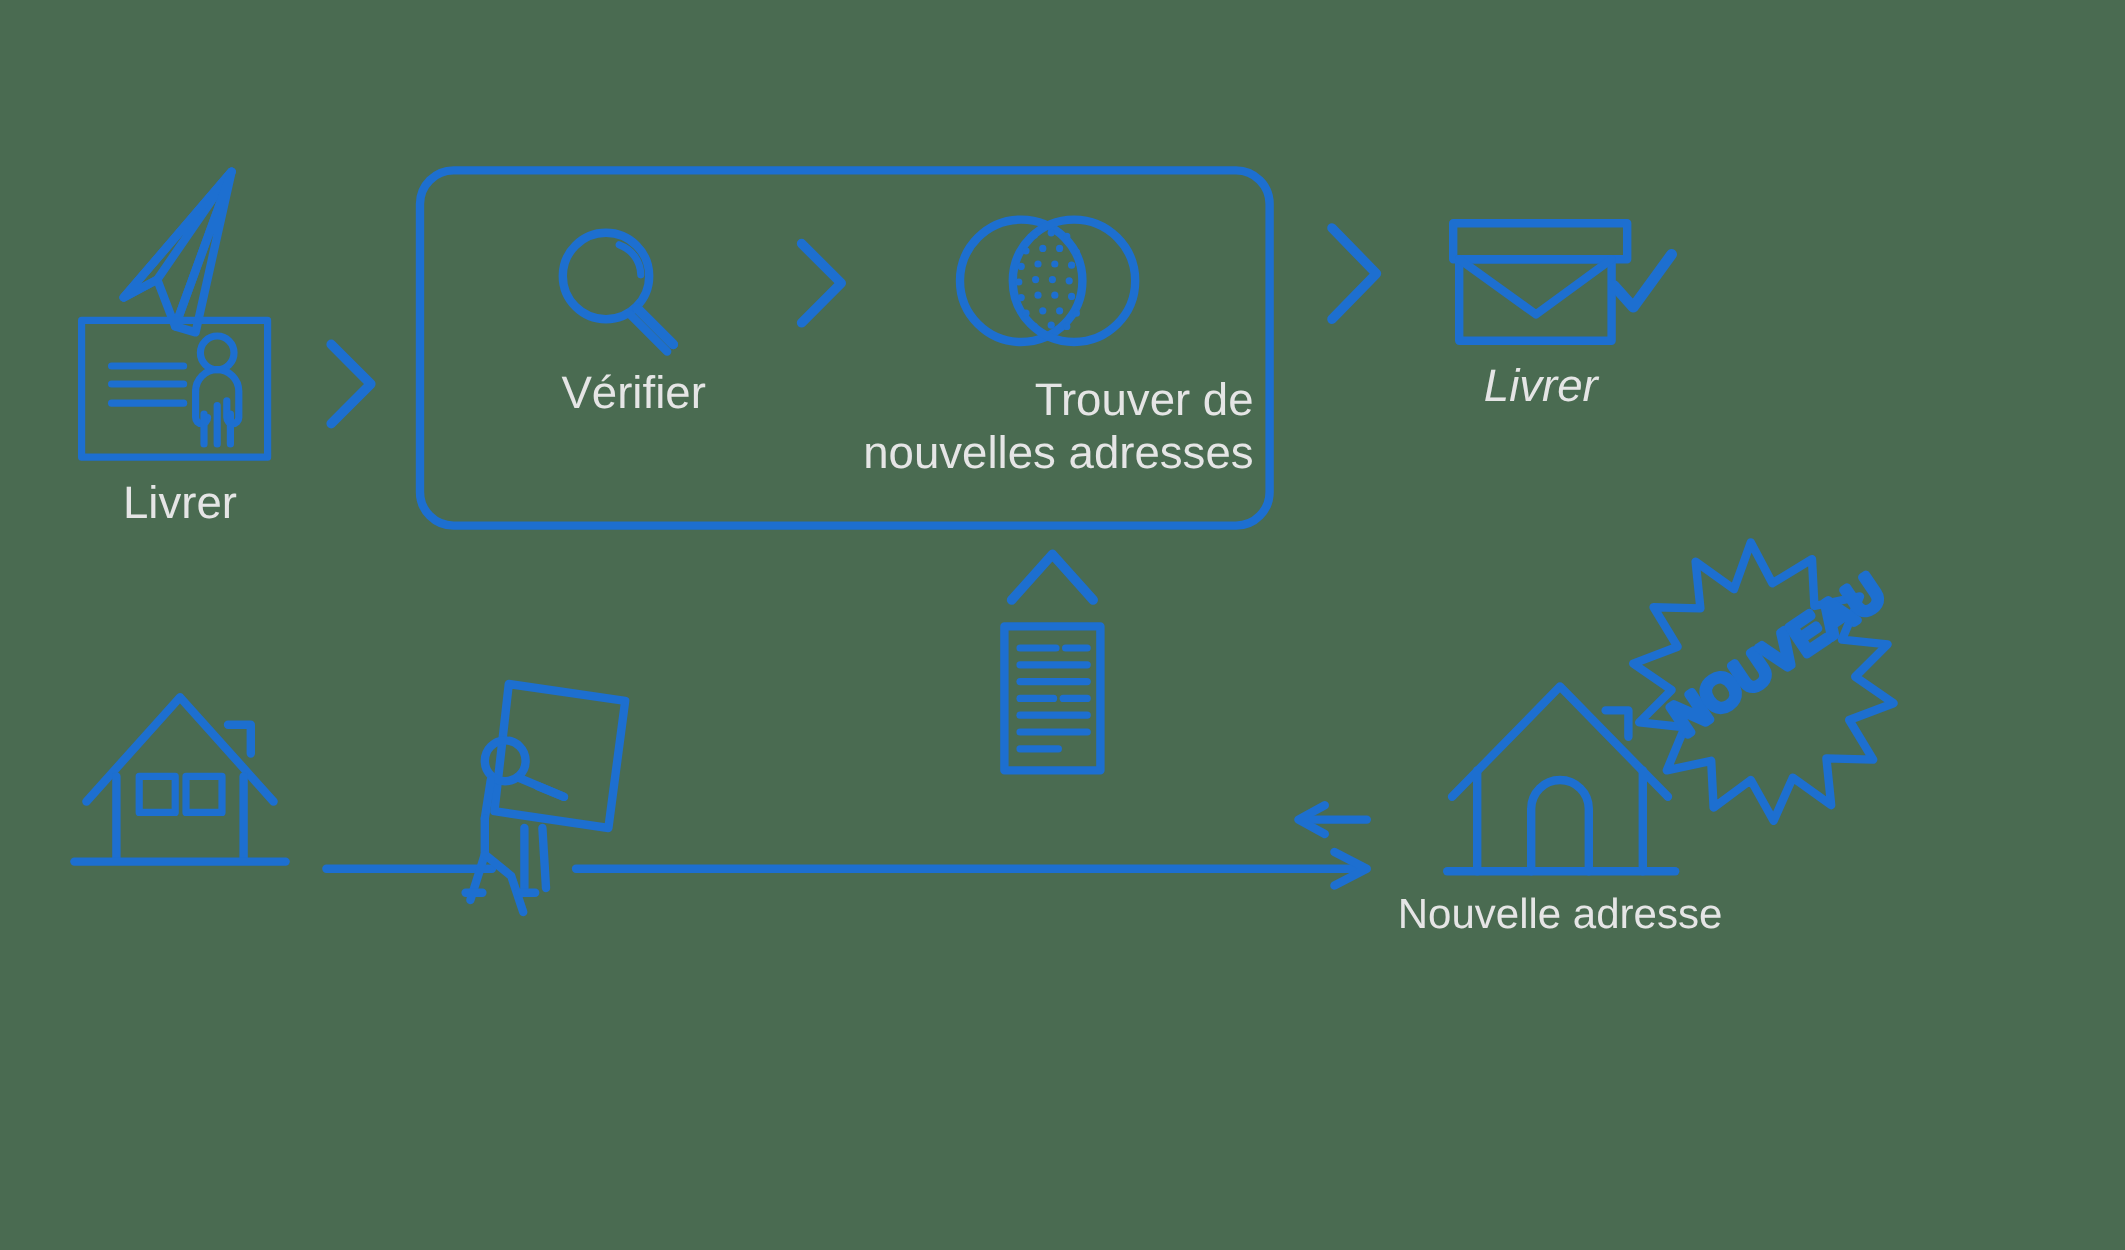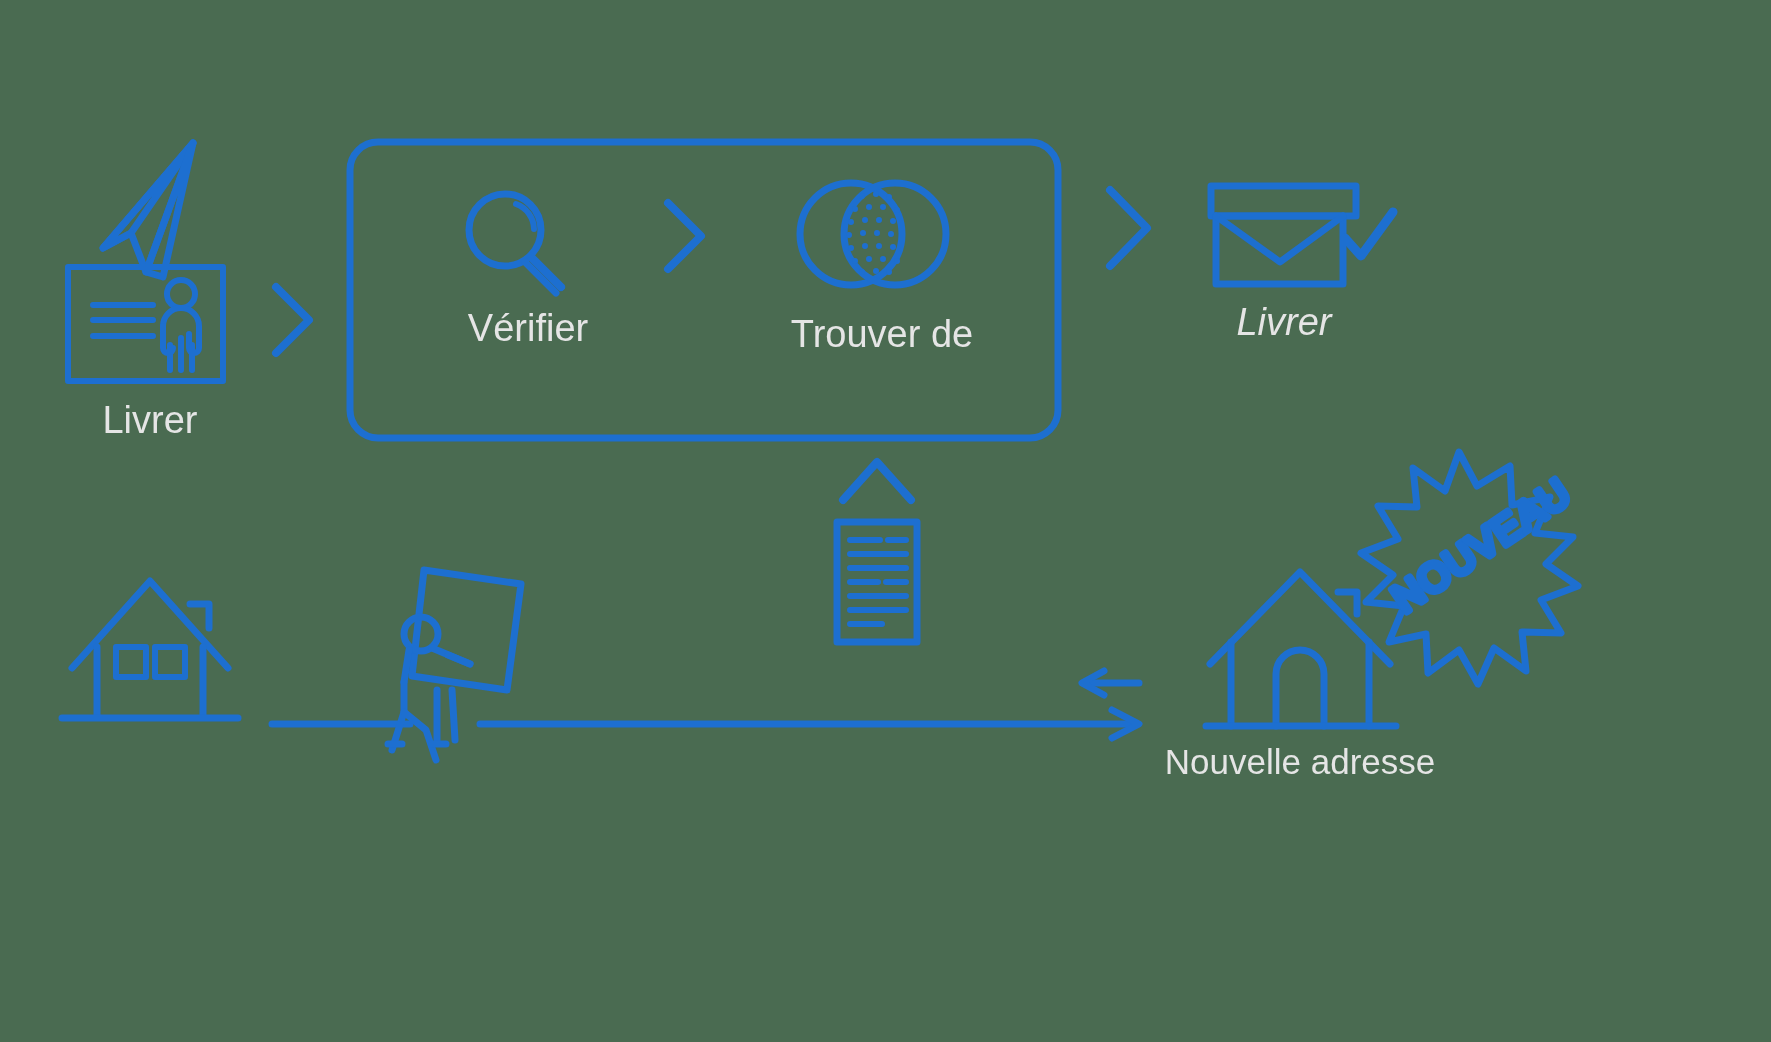--- a/index.html
+++ b/index.html
@@ -174,20 +174,21 @@
 
     </g>
   </svg>
 
   <div class="lbl l-mailing c">Livrer</div>
 
   <div class="lbl l-verifier c">Vérifier</div>
 
   <div class="lbl l-trouver" style="transform:translateX(-50%);text-align:right;">
     <div>Trouver de</div>
+    <div>nouvelles adresses</div>
   </div>
 
   <div class="lbl l-livrer c">Livrer</div>
 
 
   <div class="lbl l-nouvadr">Nouvelle adresse</div>
 
 </div>
 
 </body></html>

